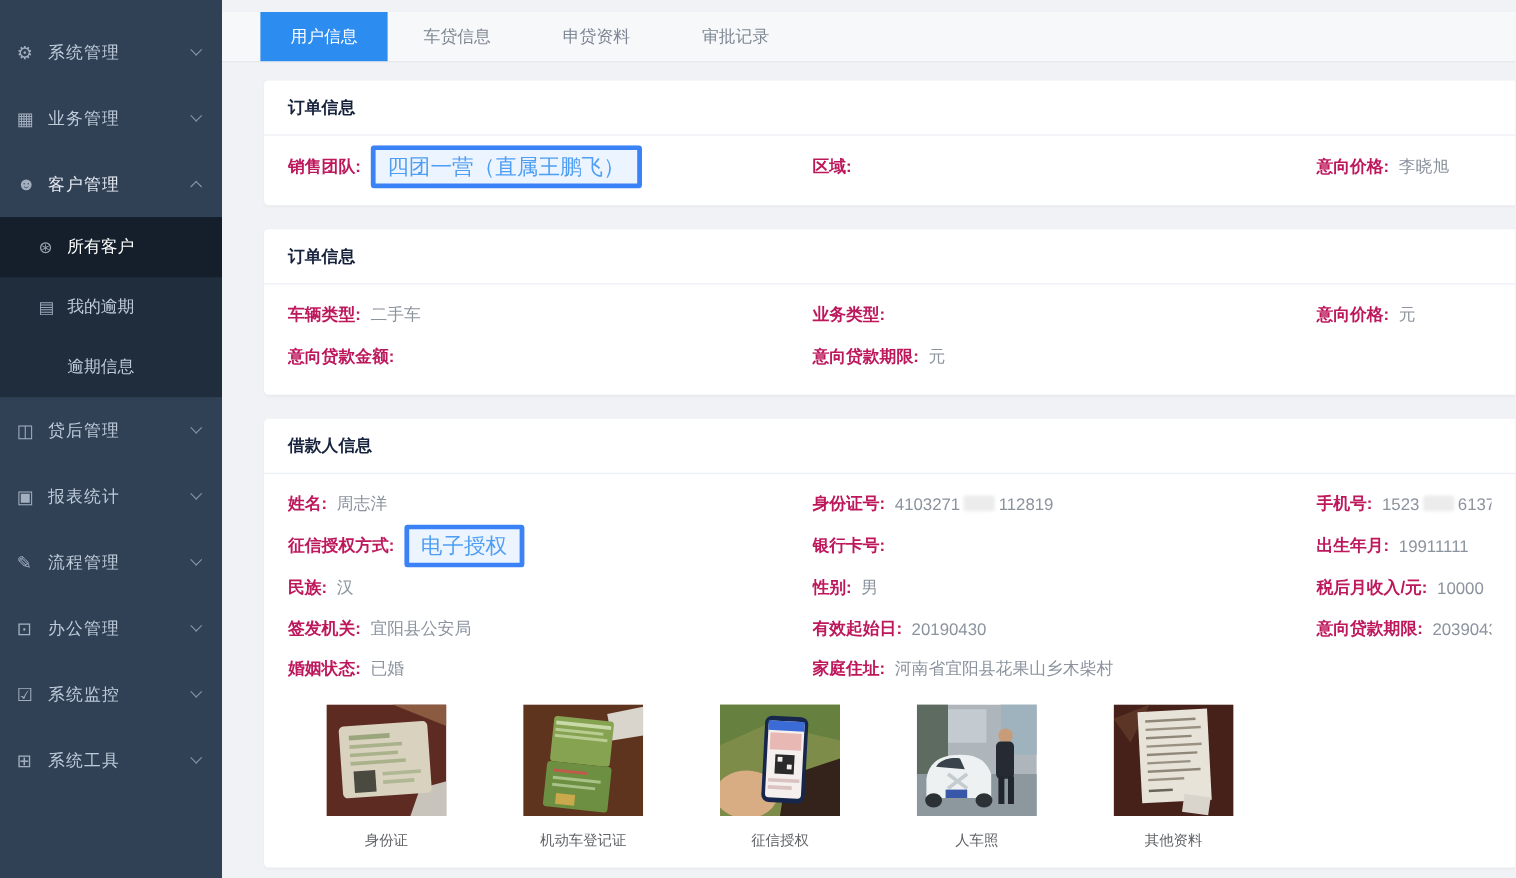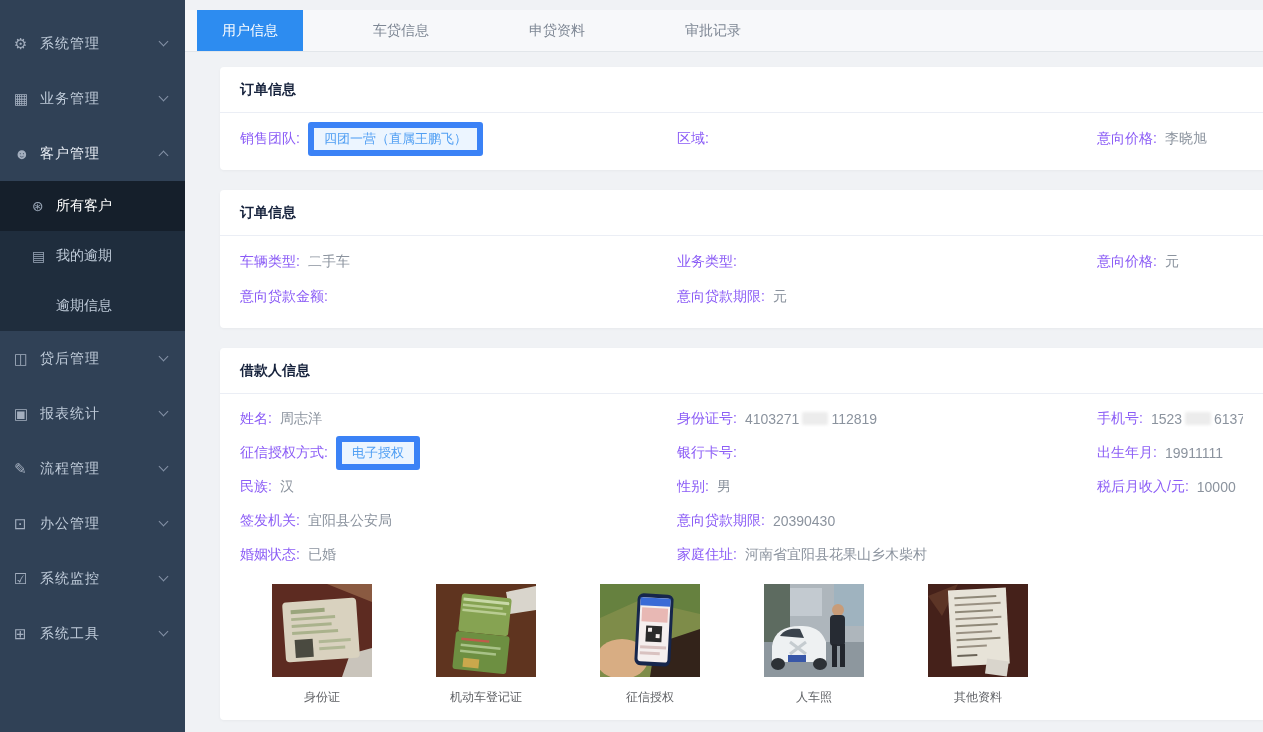--- a/index.html
+++ b/index.html
@@ -20,37 +20,37 @@
   .submenu { background:#1f2d3d; }
   .s-item { height:50px; display:flex; align-items:center; padding-left:32px;
     color:#bfcbd9; font-size:14px; cursor:pointer; }
   .s-item .micon { width:24px; font-size:14px; color:#9aa7b8; flex:none; }
   .s-item.active { background:#151f2b; color:#fff; }
   .s-item.noicon { padding-left:56px; }
 
   
   .main { flex:1; height:100%; padding-top:10px; overflow:hidden; }
   .tabs { height:42px; background:#f7f8fa; border-bottom:1px solid #e2e6ea;
-    display:flex; align-items:stretch; padding-left:12px;gap:40px; }
+    display:flex; align-items:stretch; padding-left:32px; }
   .tab { padding:0 30px; display:flex; align-items:center; font-size:14px;
     color:#7e8794; cursor:pointer; }
   .tab.active { background:#2d8cf0; color:#fff; padding:0 25px; }
 
   .content { padding:15px 0 0 35px; }
   .card { background:#fff; border-radius:4px 0 0 4px; margin-bottom:20px;
     box-shadow:0 1px 3px rgba(0,0,0,.04); }
   .card-hd { height:46px; display:flex; align-items:center; padding:0 20px;
     font-size:14px; font-weight:bold; color:#17233d; border-bottom:1px solid #ebeef5; }
   .card-bd { padding:8px 20px 14px 20px; }
   .frow { display:grid; grid-template-columns:437px 420px 1fr; align-items:center; min-height:35px; }
   .card.borrower .frow { min-height:34px; }
   .field { display:flex; align-items:center; font-size:14px; white-space:nowrap; overflow:hidden; }
-  .flabel { font-weight:normal; color:#8b5cf6; margin-right:8px; flex:none; }
+  .flabel { font-weight:bold; color:#be185d; margin-right:8px; flex:none; }
   .fvalue { color:#8b939e; }
-  .tag { background:#ecf5ff; border:6px solid #3b82f6; color:#4f9ef3; font-size:13px;
+  .tag { background:#ecf5ff; border:4px solid #3b82f6; color:#4f9ef3; font-size:18px;
     padding:2px 10px; border-radius:3px; }
   .redact { display:inline-block; width:26px; height:13px; background:#ececec;
     border-radius:2px; filter:blur(1.5px); margin:0 3px; vertical-align:-1px; }
 
   .photos { display:flex; gap:64px; padding:12px 0 0 32px; }
   .photo { width:100px; text-align:center; cursor:pointer; }
   .thumb { width:100px; height:93px; display:block; }
   .pcap { font-size:12px; color:#606266; margin-top:12px; }
 </style>
 </head>
@@ -223,20 +223,24 @@
             </div>
             <div class="field">
               <span class="flabel">税后月收入/元:</span>
               <span class="fvalue">10000</span>
             </div>
           </div>
           <div class="frow">
             <div class="field">
               <span class="flabel">签发机关:</span>
               <span class="fvalue">宜阳县公安局</span>
+            </div>
+            <div class="field">
+              <span class="flabel">有效起始日:</span>
+              <span class="fvalue">20190430</span>
             </div>
             <div class="field">
               <span class="flabel">意向贷款期限:</span>
               <span class="fvalue">20390430</span>
             </div>
           </div>
           <div class="frow">
             <div class="field">
               <span class="flabel">婚姻状态:</span>
               <span class="fvalue">已婚</span>

